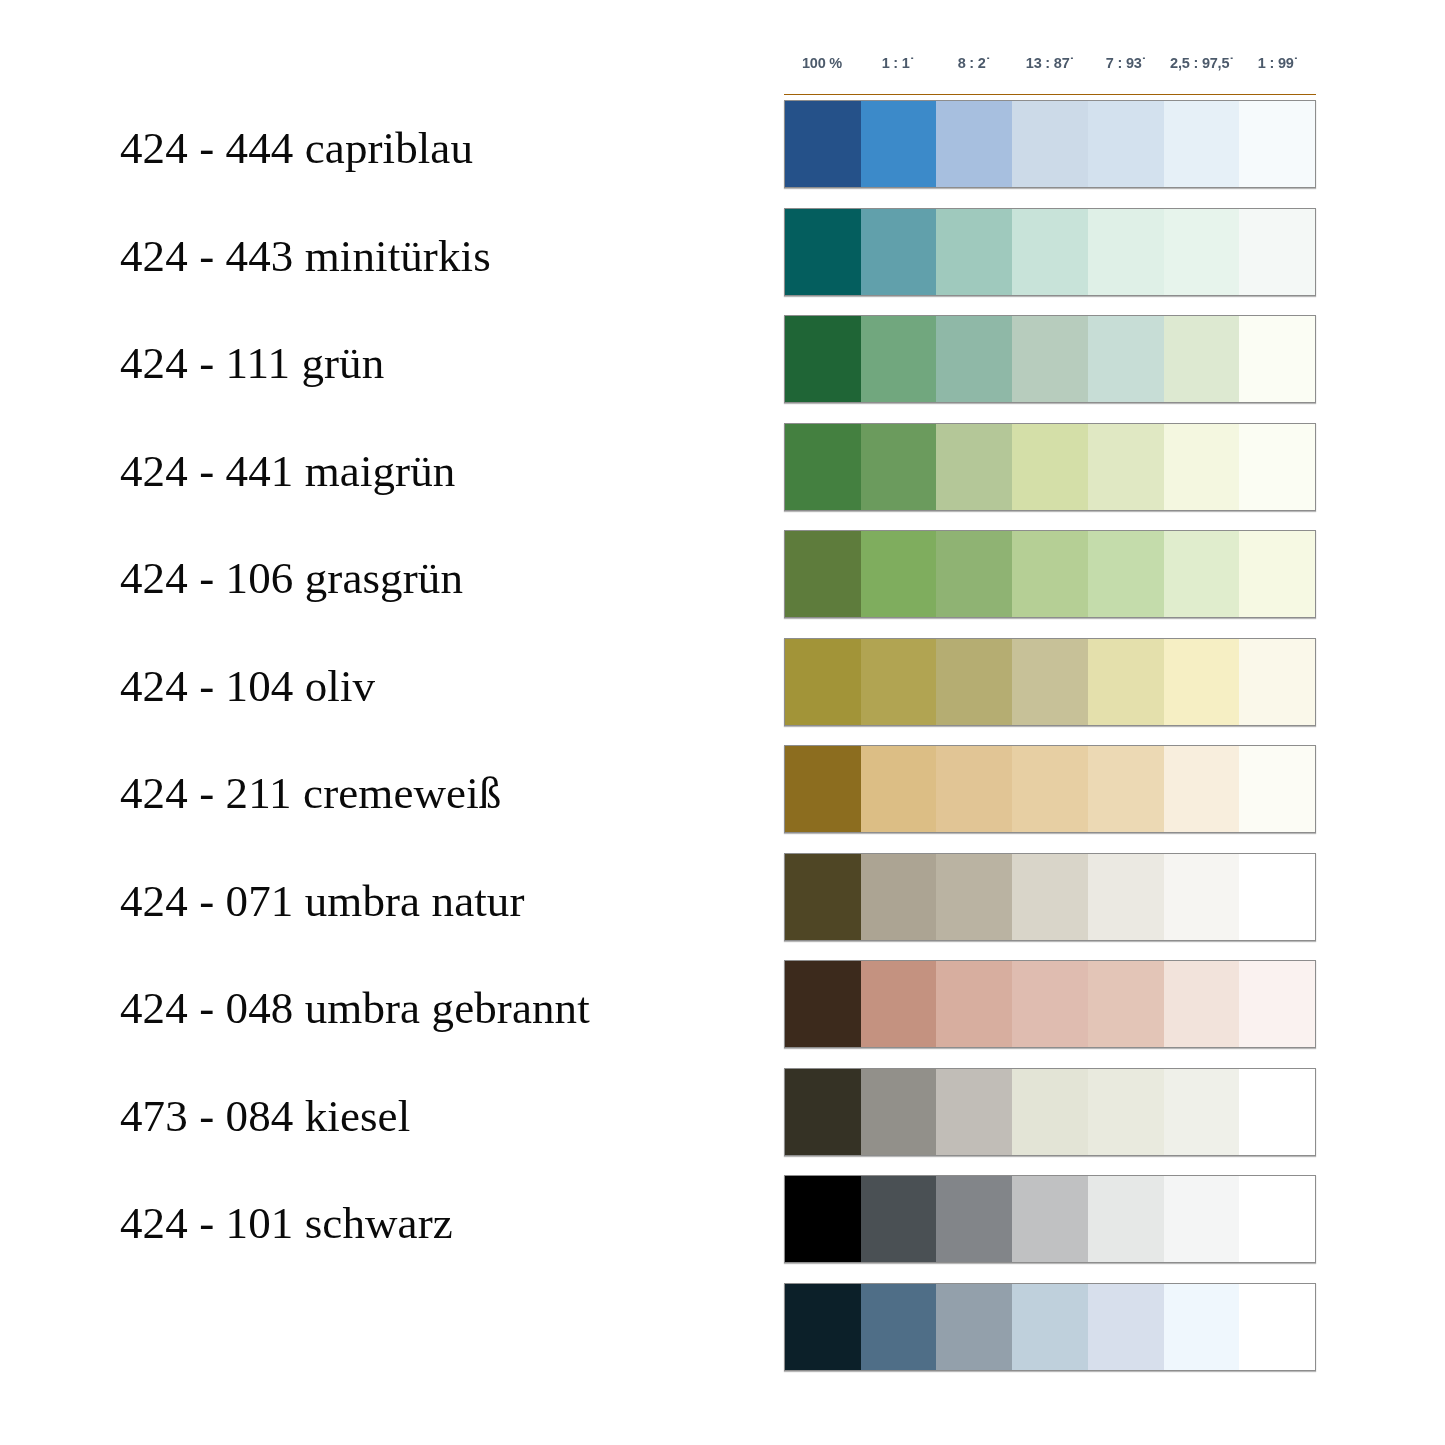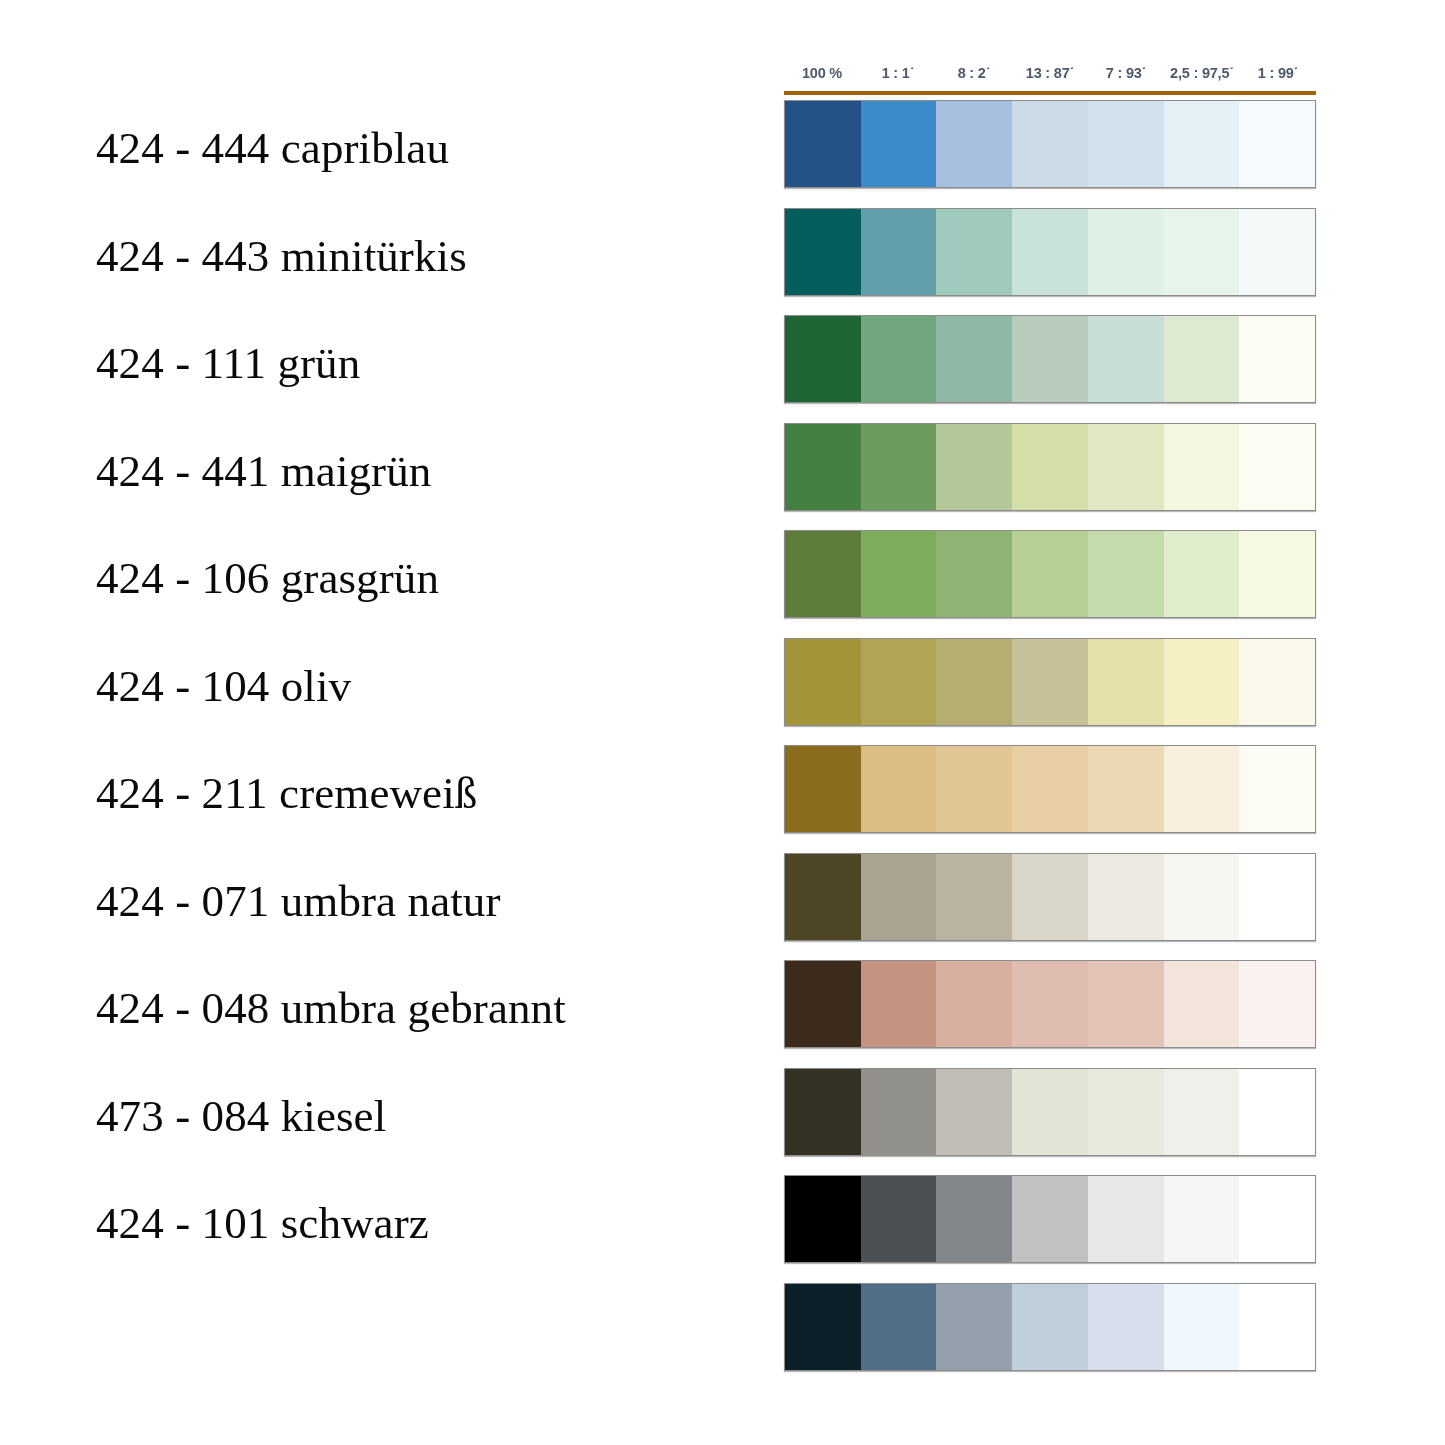--- a/index.html
+++ b/index.html
@@ -31,21 +31,21 @@
     width: 770px;
     height: 1290px;
     display: flex;
     flex-direction: column;
     justify-content: flex-start;
   }
   .label-row {
     height: 107.5px;
     display: flex;
     align-items: center;
-    padding-left: 96px;
+    padding-left: 120px;
     box-sizing: border-box;
   }
   .swatch-label {
     font-size: 45px;
     line-height: 1.05;
     letter-spacing: 0.1px;
     color: #0a0a0a;
     white-space: nowrap;
     font-family: "Liberation Serif", "DejaVu Serif", serif;
   }
@@ -56,22 +56,21 @@
     left: 784px;
     top: 55px;
     width: 532px;
   }
 
   
   #ratio-header {
     position: relative;
     height: 40px;
     display: flex;
-    align-items: center;
-    border-bottom: 4px solid #a16207;
+    border-bottom: 1px solid #a16207;
     box-sizing: border-box;
   }
   .ratio-cell {
     flex: 1 1 0;
     text-align: center;
     font-family: "Liberation Sans", "DejaVu Sans", sans-serif;
     font-size: 14.5px;
     font-weight: bold;
     color: #4c5a6b;
     white-space: nowrap;

